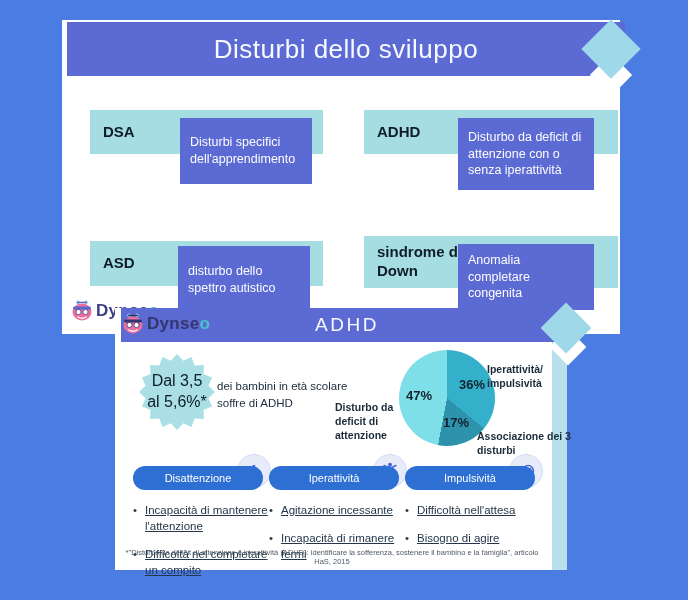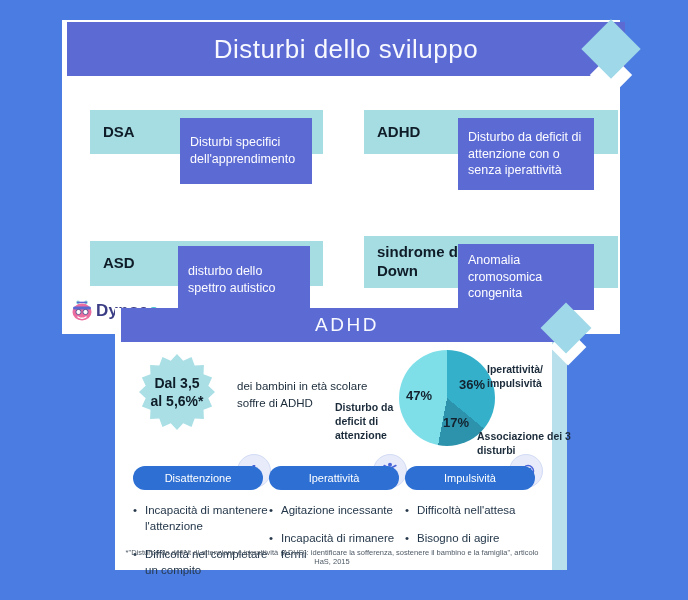--- a/index.html
+++ b/index.html
@@ -51,23 +51,23 @@
   .logo2 .wordmark { color:#33356e; }
   .logo .o-accent { color:#45c3c9; }
 
   
   .strip { position:absolute; right:0; top:34px; bottom:0; width:15px; background:#b7e0ec; z-index:1; }
 
   
   .badge { position:absolute; left:24px; top:46px; width:76px; height:76px; background:#a9dfe5;
            display:flex; flex-direction:column; align-items:center; justify-content:center; z-index:2;
            clip-path:polygon(100% 50%,91.2% 58.2%,96.2% 69.1%,84.9% 73.3%,85.4% 85.4%,73.3% 84.9%,69.1% 96.2%,58.2% 91.2%,50% 100%,41.8% 91.2%,30.9% 96.2%,26.7% 84.9%,14.6% 85.4%,15.1% 73.3%,3.8% 69.1%,8.8% 58.2%,0% 50%,8.8% 41.8%,3.8% 30.9%,15.1% 26.7%,14.6% 14.6%,26.7% 15.1%,30.9% 3.8%,41.8% 8.8%,50% 0%,58.2% 8.8%,69.1% 3.8%,73.3% 15.1%,85.4% 14.6%,84.9% 26.7%,96.2% 30.9%,91.2% 41.8%); }
-  .badge span { font-size:14px; font-weight:700; color:#0f1d28; line-height:1.3; }
+  .badge span { font-size:16px; font-weight:400; color:#0f1d28; line-height:1.3; }
   .stat-text { position:absolute; left:102px; top:70px; width:132px; font-size:11.5px; font-weight:500;
-               color:#1b2b3a; line-height:1.45; z-index:2;margin-left:20px; }
+               color:#1b2b3a; line-height:1.45; z-index:2; }
 
   
   .pie-wrap { position:absolute; left:284px; top:42px; width:96px; height:96px; z-index:2; }
   .pie { width:96px; height:96px; border-radius:50%;
          background:conic-gradient(#34b0ca 0deg 129.6deg, #2d93ac 129.6deg 190.8deg, #7fdfe9 190.8deg 360deg); }
   .pct { position:absolute; font-size:13px; font-weight:800; color:#13222e; width:34px; text-align:center; }
   .pct-47 { left:3px;  top:38px; }
   .pct-36 { left:56px; top:27px; }
   .pct-17 { left:40px; top:65px; }
   .pie-label { position:absolute; font-size:10.5px; font-weight:700; color:#1b2b3a; line-height:1.35; z-index:2; }
@@ -78,21 +78,21 @@
   
   .cols { position:absolute; left:18px; top:146px; width:408px; display:flex; z-index:2; }
   .col { flex:1; position:relative; }
   .icon-circle { position:absolute; right:-2px; top:0; width:34px; height:34px; border-radius:50%;
                  background:#e7ebfa; border:1.5px solid #d3dcf6; display:flex; align-items:center; justify-content:center; z-index:1; }
   .excl { font-size:19px; font-weight:800; color:#4a63d8; line-height:1; }
   .pill { position:relative; margin-top:12px; height:24px; border-radius:13px; background:#2d6fd3;
           display:flex; align-items:center; justify-content:center; z-index:2; width:calc(100% - 6px); }
   .pill span { color:#ffffff; font-size:11px; font-weight:500; }
   .bullets { margin-top:8px; list-style:none; }
-  .bullets li { font-size:11.5px; color:#24374a; line-height:1.4; margin-top:12px; padding-left:12px; position:relative; }
+  .bullets li { font-size:11.5px; color:#24374a; line-height:1.4; margin-top:12px; padding-left:12px; position:relative;text-decoration:underline; }
   .bullets li::before { content:"•"; position:absolute; left:0; top:0; color:#24374a; }
 
   .footnote { position:absolute; left:8px; right:26px; top:240px; font-size:7.5px; color:#4e5a66;
               text-align:center; z-index:2; }
 </style>
 </head>
 <body>
 
 <section class="card card1">
   <div class="banner banner1">
@@ -112,21 +112,21 @@
   <div class="bbox box2">Disturbo da deficit di attenzione con o senza iperattività</div>
 
   <div class="bar i3">
     <span class="abbr">ASD</span>
   </div>
   <div class="bbox box3">disturbo dello spettro autistico</div>
 
   <div class="bar i4">
     <span class="abbr">sindrome di Down</span>
   </div>
-  <div class="bbox box4">Anomalia cromosomica congenita</div>
+  <div class="bbox box4">Anomalia completare congenita</div>
 
   <div class="logo logo1">
     <svg width="24" height="22" viewBox="0 0 24 22">
       <circle cx="8" cy="2.4" r="1.8" fill="#8fd3d8"></circle>
         <circle cx="16" cy="2.4" r="1.8" fill="#8fd3d8"></circle>
       <rect x="7" y="1.7" width="10" height="1.5" fill="#5a68d2"></rect>
       <ellipse cx="12" cy="12" rx="9.5" ry="8.5" fill="#ec6d9f"></ellipse>
       <rect x="3" y="6.5" width="18" height="3" rx="1.5" fill="#5a68d2"></rect>
       <circle cx="8.5" cy="12" r="2.6" fill="#ffffff" stroke="#3c3e85" stroke-width="0.8"></circle>
       <circle cx="15.5" cy="12" r="2.6" fill="#ffffff" stroke="#3c3e85" stroke-width="0.8"></circle>
@@ -137,20 +137,33 @@
 </section>
 
 <section class="card card2">
   <div class="strip"></div>
   <div class="banner banner2">
     <h2>ADHD</h2>
   </div>
   <div class="dia white f2"></div>
   <div class="dia teal d2"></div>
 
+  <div class="logo logo2">
+    <svg width="24" height="22" viewBox="0 0 24 22">
+      <circle cx="8" cy="2.4" r="1.8" fill="#8fd3d8"></circle>
+        <circle cx="16" cy="2.4" r="1.8" fill="#8fd3d8"></circle>
+      <rect x="7" y="1.7" width="10" height="1.5" fill="#33356e"></rect>
+      <ellipse cx="12" cy="12" rx="9.5" ry="8.5" fill="#ec6d9f"></ellipse>
+      <rect x="3" y="6.5" width="18" height="3" rx="1.5" fill="#33356e"></rect>
+      <circle cx="8.5" cy="12" r="2.6" fill="#ffffff" stroke="#33356e" stroke-width="0.8"></circle>
+      <circle cx="15.5" cy="12" r="2.6" fill="#ffffff" stroke="#33356e" stroke-width="0.8"></circle>
+      <path d="M8 17 q4 2.6 8 0" stroke="#ffffff" stroke-width="1.4" fill="none" stroke-linecap="round"></path>
+    </svg>
+    <span class="wordmark"><span>Dynse</span><span class="o-accent">o</span></span>
+  </div>
 
   <div class="badge">
     <span>Dal 3,5</span>
     <span>al 5,6%*</span>
   </div>
   <div class="stat-text">dei bambini in età scolare soffre di ADHD</div>
 
   <div class="pie-wrap">
     <div class="pie"></div>
     <span class="pct pct-47">47%</span>

